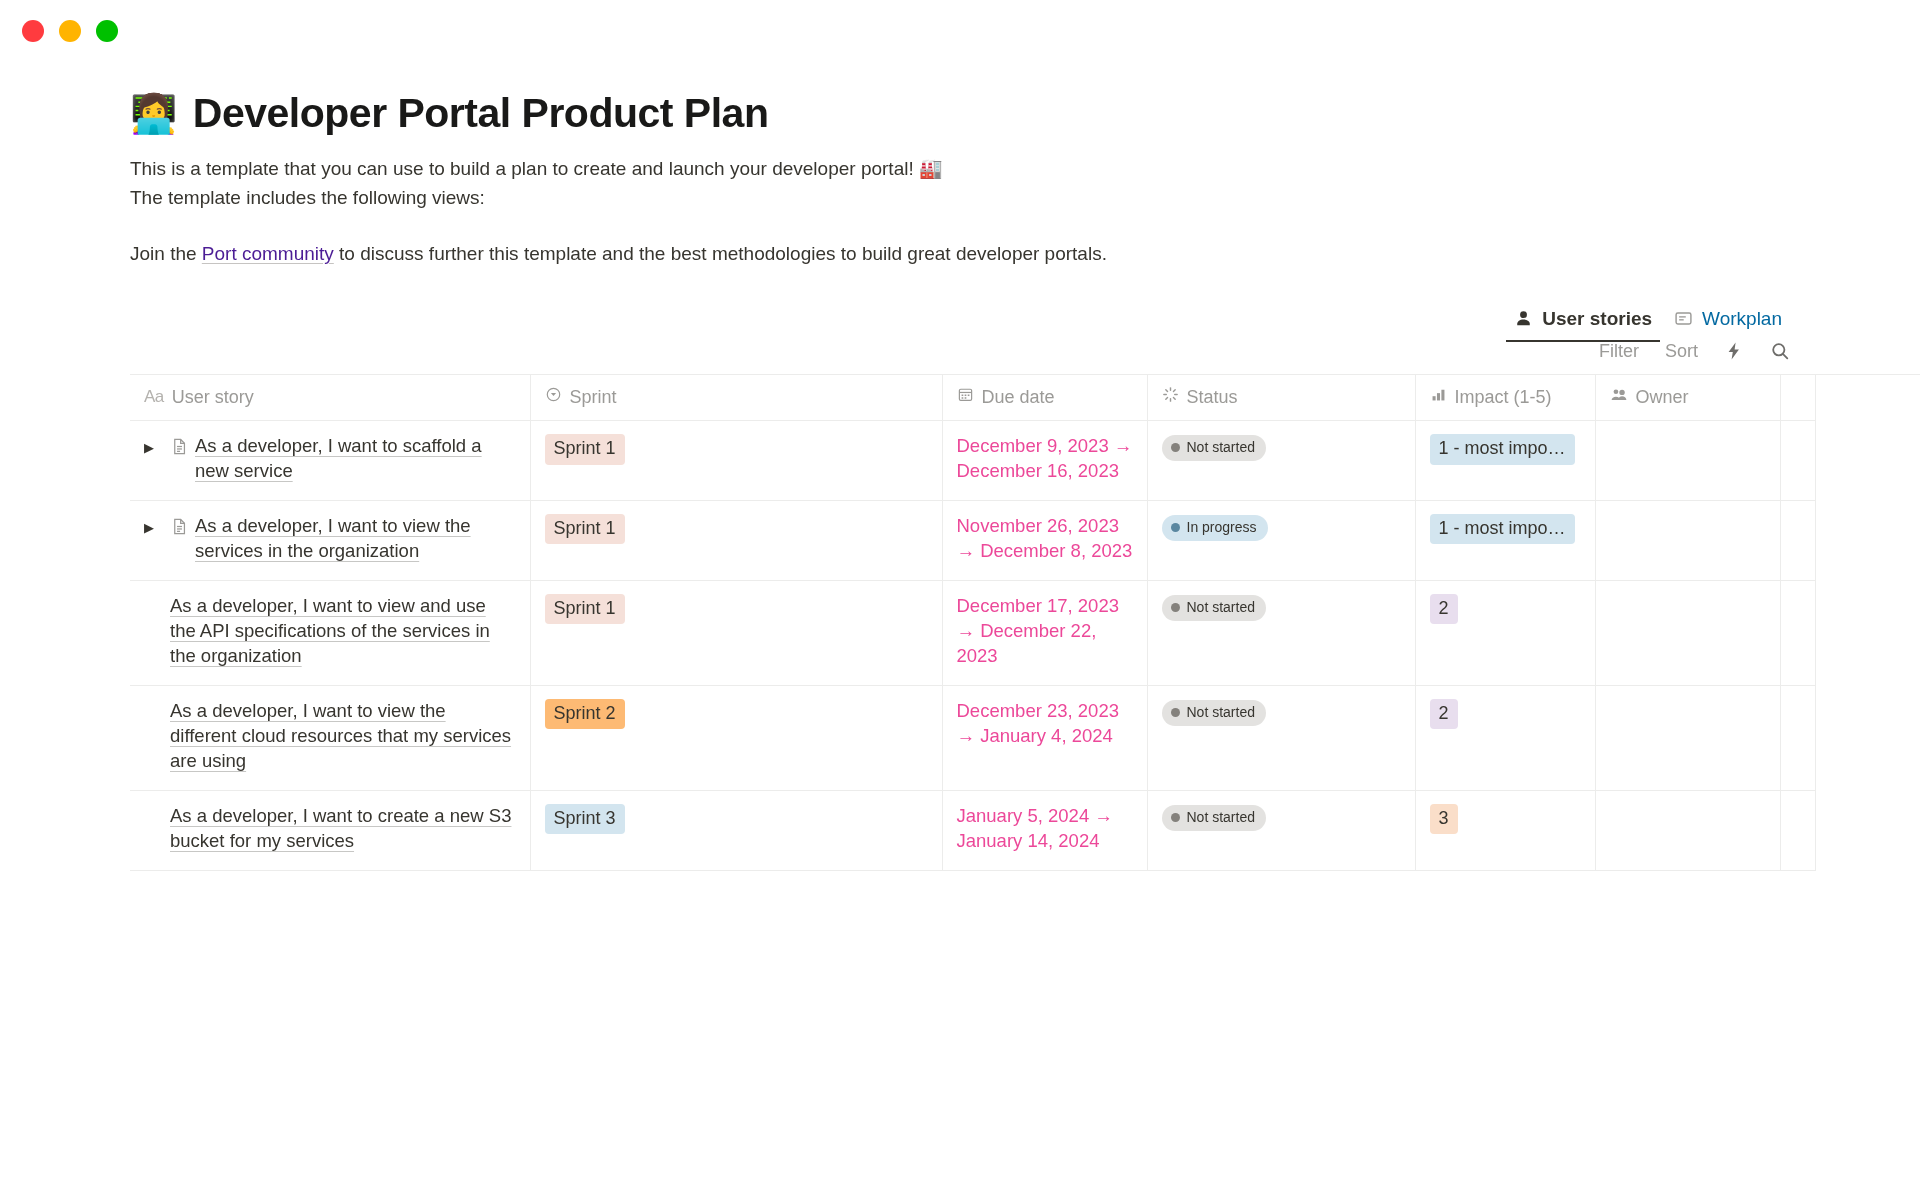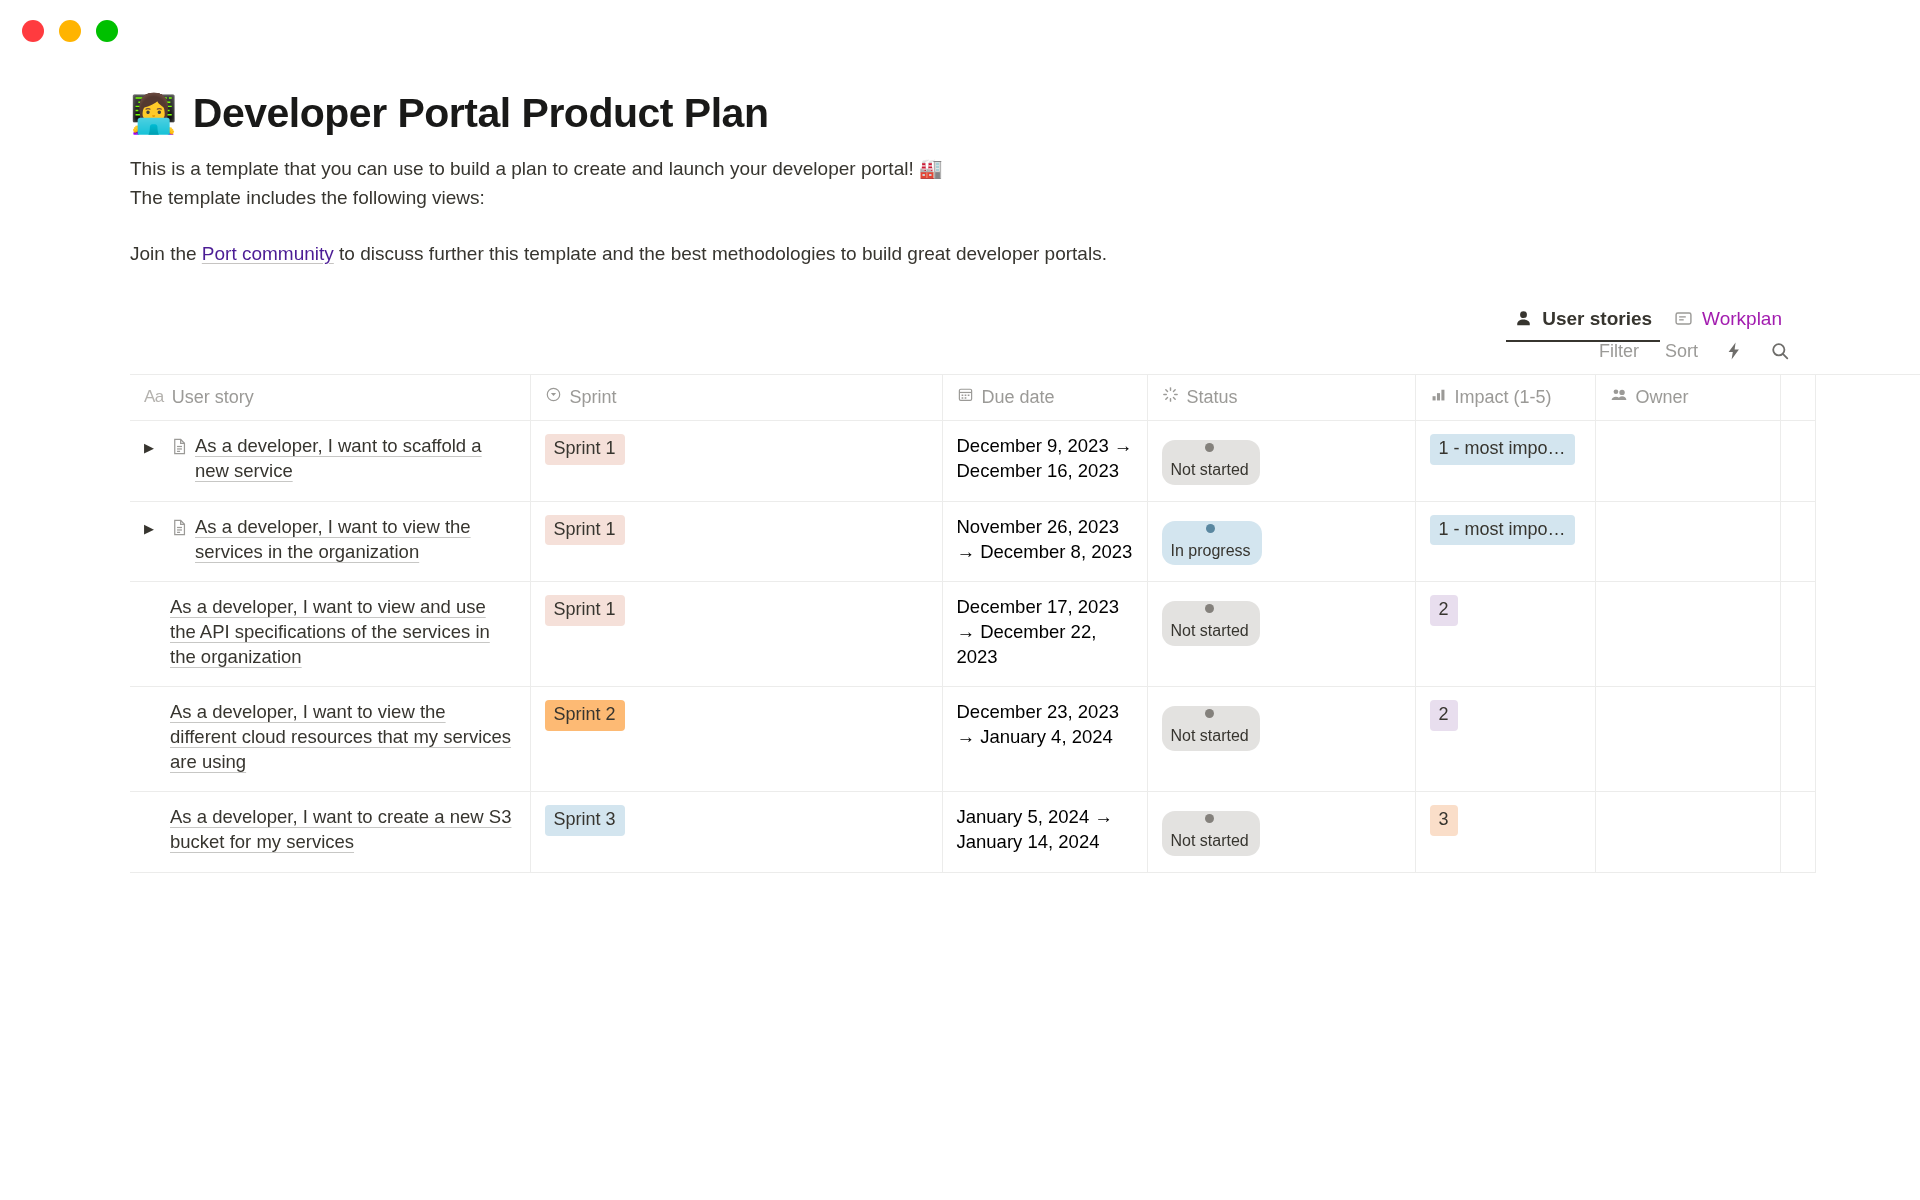--- a/index.html
+++ b/index.html
@@ -61,21 +61,21 @@
     padding-right: 130px;
     border-bottom: 1px solid #ececeb;
     flex-direction: column;
   }
   .tabs { display: flex; align-items: center; gap: 6px; }
   .tab {
     display: flex; align-items: center; gap: 9px;
     font-size: 19px;
     padding: 4px 8px 11px 8px;
     cursor: pointer;
-    color: #a21caf;
+    color: #0369a1;
     position: relative;
   }
   .tab.active { color: #37352f; font-weight: bold; }
   .tab.active::after {
     content: "";
     position: absolute; left: 0; right: 0; bottom: -1px;
     height: 2px; background: #37352f;
   }
   .tab-icon { display: flex; align-items: center; }
 
@@ -135,27 +135,26 @@
     padding: 3px 9px 4px 9px;
     border-radius: 4px;
     font-size: 18px;
     line-height: 1.3;
     white-space: nowrap;
   }
   .pill {
     display: inline-flex; align-items: center; gap: 7px;
     padding: 3px 11px 4px 9px;
     border-radius: 13px;
-    font-size: 16px;
+    font-size: 14px;
     line-height: 1.35;
     white-space: nowrap;
-    flex-direction: column;
   }
   .pill-dot { width: 9px; height: 9px; border-radius: 50%; flex: 0 0 9px; }
-  .date-text { color: #000000; }
+  .date-text { color: #ec4899; }
 </style>
 </head>
 <body>
 
 <div class="window-chrome">
   <span class="traffic-dot dot-close" style="background: rgb(255, 59, 63);"></span>
   <span class="traffic-dot dot-minimize" style="background: rgb(255, 180, 0);"></span>
   <span class="traffic-dot dot-maximize" style="background: rgb(0, 192, 0);"></span>
 </div>
 

